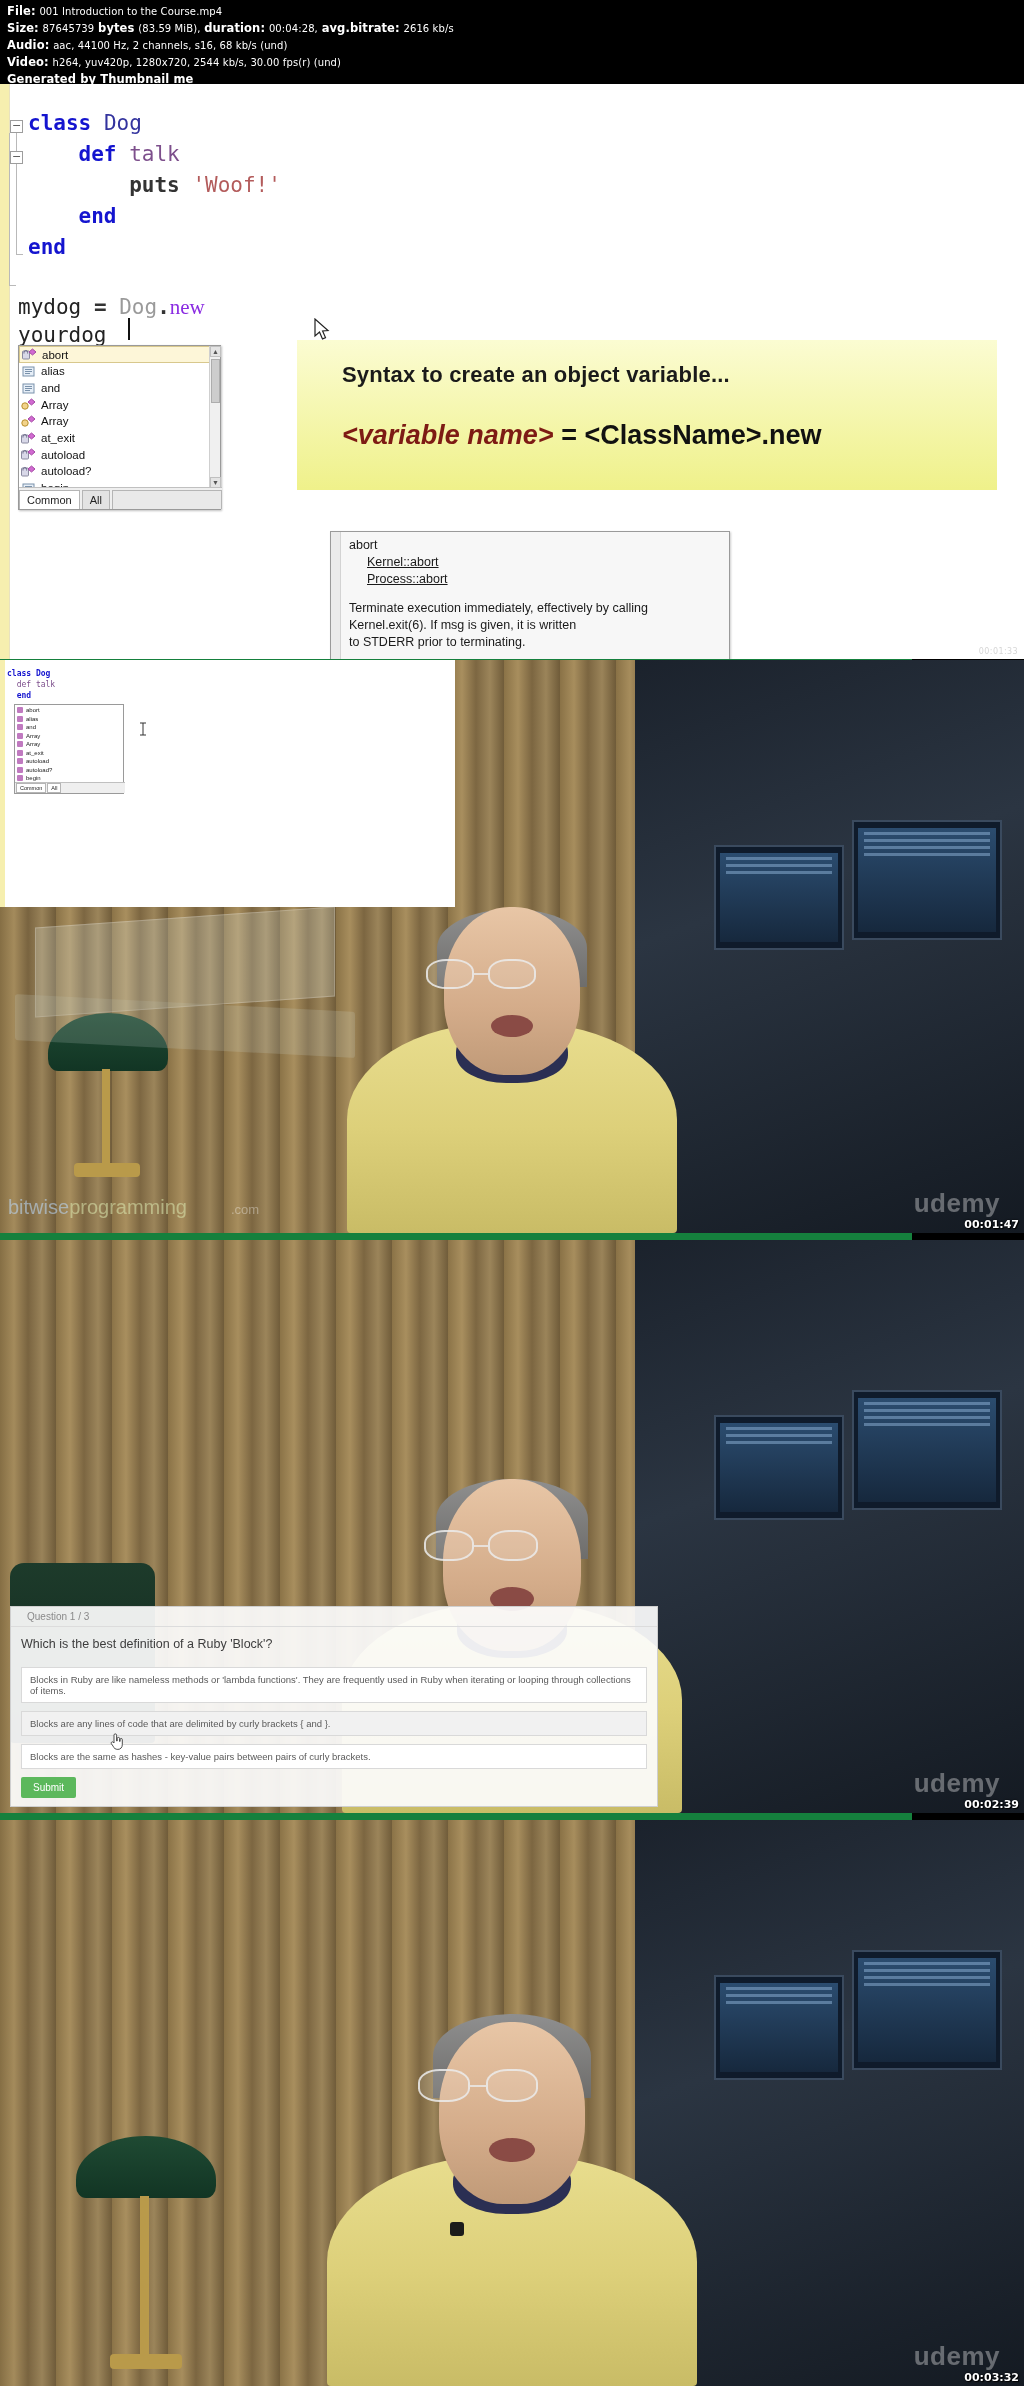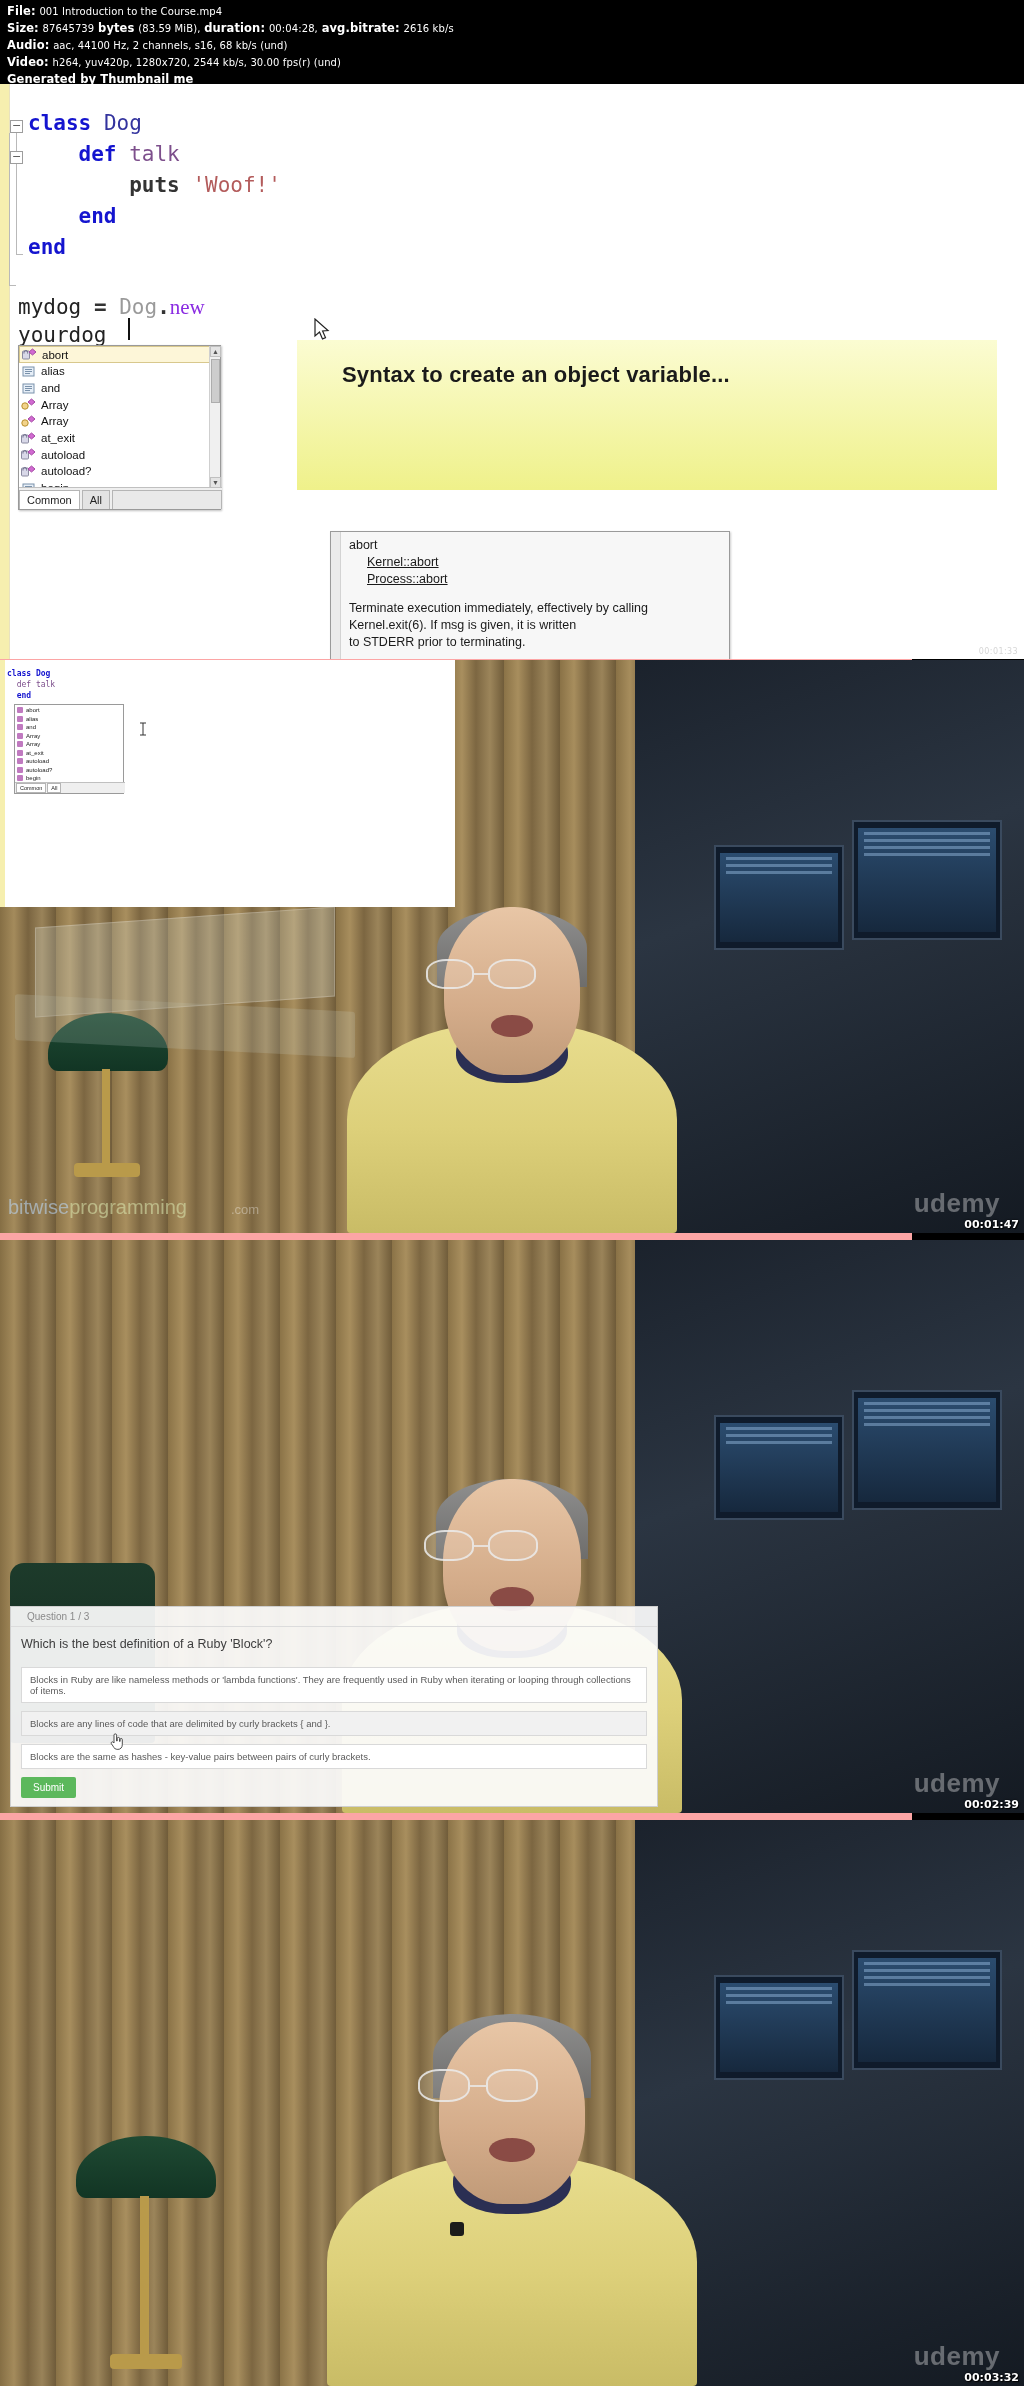--- a/index.html
+++ b/index.html
@@ -2,21 +2,21 @@
 <html><head>
 <meta charset="utf-8">
 <style>
   * { box-sizing: border-box; margin: 0; padding: 0; }
   html, body {
     width: 1024px; height: 2386px;
     background: #000;
     font-family: "Liberation Sans", sans-serif;
     overflow: hidden;
   }
-  .sheet { position: relative; width: 912px; height: 2386px; background: #fca5a5; }
+  .sheet { position: relative; width: 912px; height: 2386px; background: #15803d; }
 
   
   .mediainfo {
     position: absolute; left: 0; top: 0; width: 1024px; height: 84px;
     background: #000; color: #fff;
     padding: 3px 0 0 7px;
     font-family: "DejaVu Sans", sans-serif;
   }
   .mi-line { font-size: 11.5px; line-height: 16px; white-space: nowrap; letter-spacing: .1px; }
   .mi-line b { font-weight: bold; }
@@ -424,20 +424,21 @@
         <div class="indent">Process::abort</div>
         <div class="gap"></div>
         <div>Terminate execution immediately, effectively by calling</div>
         <div>Kernel.exit(6). If msg is given, it is written</div>
         <div>to STDERR prior to terminating.</div>
       </div>
     </div>
 
     <div class="callout">
       <div class="c1">Syntax to create an object variable...</div>
+      <div class="c2"><span>&lt;variable name&gt;</span><span class="plain"> = </span><span class="plain">&lt;ClassName&gt;.new</span></div>
     </div>
 
     <div class="ide-timestamp">00:01:33</div>
   </div>
 
   <div class="frame" style="top:660px; height:573px;">
     <div class="vid">
       <div class="curtain"></div>
       <div class="deskwall"></div>
       <div class="monitor" style="right:22px; top:160px; width:150px; height:120px;">

